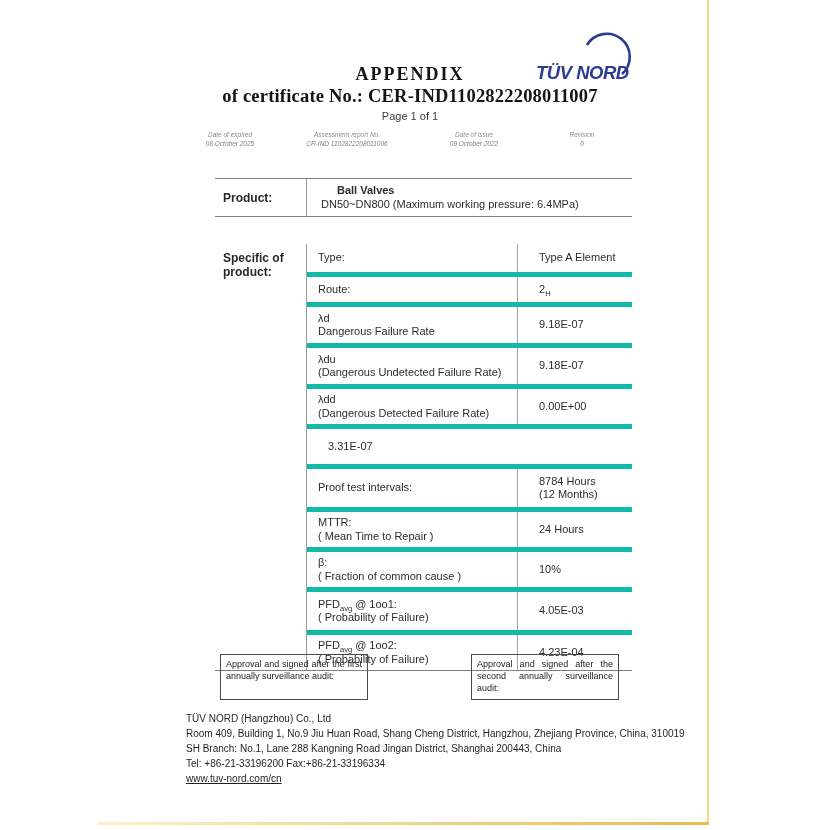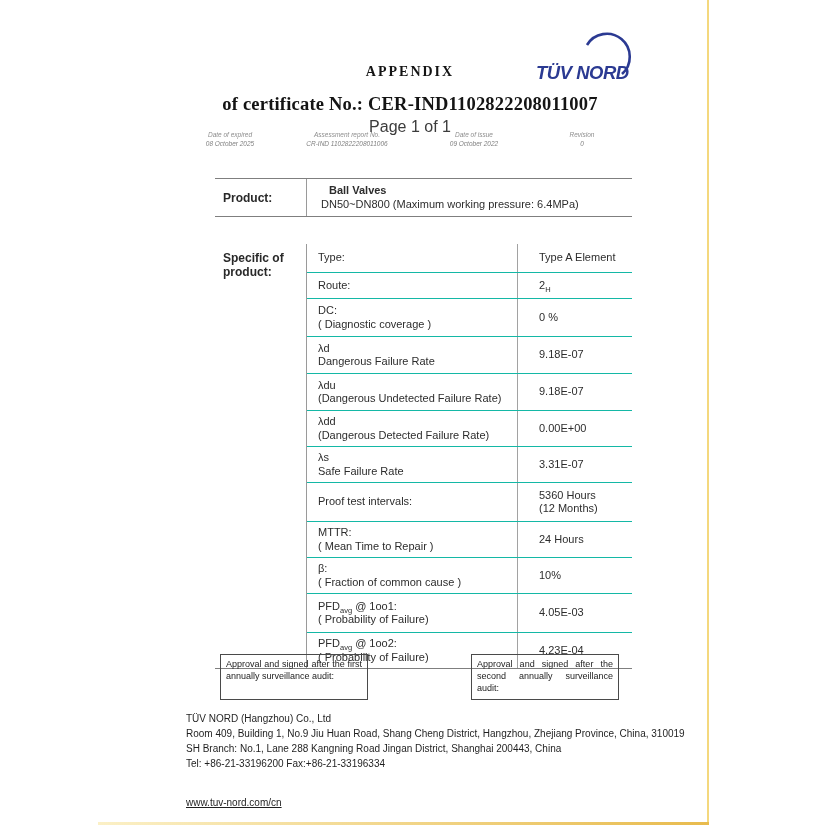--- a/index.html
+++ b/index.html
@@ -12,68 +12,68 @@
   .edge-right  { position:absolute; left:707px; top:0; width:2px; height:824px; background:#f4d87e; }
   .edge-bottom { position:absolute; left:98px; top:822px; width:611px; height:3px;
                  background:linear-gradient(to right,#fbf0c6,#e8bb4d); }
 
   
   .logo { position:absolute; left:534px; top:28px; }
 
   
   .title-block { position:absolute; left:150px; top:64px; width:520px; text-align:center;
                  font-family:"Liberation Serif", serif; color:#141414; }
-  .title-main  { font-size:14px; font-weight:bold; letter-spacing:2px;text-align:center; }
-  .title-sub   { font-size:18.5px; font-weight:bold; margin-top:14px; letter-spacing:0.2px; }
-  .title-page  { font-family:"Liberation Sans", sans-serif; font-size:16px; color:#3c3c3c; margin-top:3px; }
+  .title-main  { font-size:18px; font-weight:bold; letter-spacing:2px;text-align:center; }
+  .title-sub   { font-size:18.5px; font-weight:bold; margin-top:1px; letter-spacing:0.2px; }
+  .title-page  { font-family:"Liberation Sans", sans-serif; font-size:11px; color:#3c3c3c; margin-top:3px; }
 
   
   .meta { position:absolute; top:130px; text-align:center; font-size:6.5px; font-style:italic;
           color:#8e8e8e; line-height:1.4; }
   .meta .mv { color:#7f7f7f; }
   #meta1 { left:170px; width:120px; }
   #meta2 { left:277px; width:140px; }
   #meta3 { left:414px; width:120px; }
   #meta4 { left:532px; width:100px; }
 
   
   .cert-table { position:absolute; left:215px; top:178px; width:417px;
                 border-top:1.5px solid #7f7f7f; border-bottom:1.5px solid #7f7f7f;
                 font-size:11px; color:#2d2d2d; }
   .row-product { display:flex; border-bottom:1.5px solid #7f7f7f; min-height:37px; }
   .t-label { width:92px; flex:none; border-right:1px solid #9a9a9a; font-weight:bold;
              font-size:12px; color:#292929; padding:7px 4px 4px 8px; box-sizing:border-box;
              line-height:14px; }
   .row-product .t-label { display:flex; align-items:center; padding-top:4px; }
   .prod-content { flex:1; padding:5px 8px 4px 14px; box-sizing:border-box; }
-  .prod-name { font-weight:bold; margin-left:8px; }
+  .prod-name { font-weight:bold; margin-left:16px; }
   .prod-desc { font-size:11px; margin-top:2px; }
   .row-specific { display:flex;margin-top:27px; }
   .spec-rows { flex:1; display:flex; flex-direction:column; }
-  .srow { display:flex; border-bottom:1px solid #14b8a6; }
+  .srow { display:flex; border-bottom:5px solid #14b8a6; }
   .srow:last-child { border-bottom:none; }
   .sdesc { width:211px; flex:none; border-right:1px solid #a2a2a2; padding:4px 4px 4px 11px;
            box-sizing:border-box; display:flex; flex-direction:column; justify-content:center;
            line-height:13.5px; }
   .sval  { flex:1; padding-left:21px; display:flex; flex-direction:column; justify-content:center;
            line-height:13.5px; box-sizing:border-box; }
   .lmb { font-weight:normal; }
   sub { font-size:7.5px; line-height:0; }
 
   
   .appr-box { position:absolute; top:654px; width:148px; height:46px; border:1px solid #4a4a4a;
               box-sizing:border-box; padding:3px 5px; font-size:9px; line-height:1.35;
               color:#232323; text-align:justify; }
   #appr1 { left:220px; }
   #appr2 { left:471px; }
 
   
   .footer { position:absolute; left:186px; top:711px; width:500px; font-size:10px;
             line-height:1.5; color:#1f1f1f; }
-  .footer .web { text-decoration:underline; display:inline-block;margin-top:24px; }
+  .footer .web { text-decoration:underline; display:inline-block; }
 </style>
 </head>
 <body>
 
 <div class="page">
 
   <div class="edge-right"></div>
   <div class="edge-bottom"></div>
 
   <div class="logo">
@@ -131,29 +131,20 @@
 
         <div class="srow" style="min-height:25px">
           <div class="sdesc">
               <span>Route:</span>
             </div>
           <div class="sval">
               <span><span>2</span><sub>H</sub></span>
             </div>
         </div>
 
-        <div class="srow" style="min-height:37px">
-          <div class="sdesc">
-            <span>DC:</span>
-            <span>( Diagnostic coverage )</span>
-          </div>
-          <div class="sval">
-              <span>0 %</span>
-            </div>
-        </div>
 
         <div class="srow" style="min-height:36px">
           <div class="sdesc">
             <span class="lmb">λd</span>
             <span>Dangerous Failure Rate</span>
           </div>
           <div class="sval">
               <span>9.18E-07</span>
             </div>
         </div>
@@ -172,35 +163,31 @@
           <div class="sdesc">
             <span class="lmb">λdd</span>
             <span>(Dangerous Detected Failure Rate)</span>
           </div>
           <div class="sval">
               <span>0.00E+00</span>
             </div>
         </div>
 
         <div class="srow" style="min-height:35px">
-          <div class="sdesc">
-            <span class="lmb">λs</span>
-            <span>Safe Failure Rate</span>
-          </div>
           <div class="sval">
               <span>3.31E-07</span>
             </div>
         </div>
 
         <div class="srow" style="min-height:38px">
           <div class="sdesc">
               <span>Proof test intervals:</span>
             </div>
           <div class="sval">
-            <span>5360 Hours</span>
+            <span>8784 Hours</span>
             <span>(12 Months)</span>
           </div>
         </div>
 
         <div class="srow" style="min-height:33px">
           <div class="sdesc">
             <span>MTTR:</span>
             <span>( Mean Time to Repair )</span>
           </div>
           <div class="sval">

